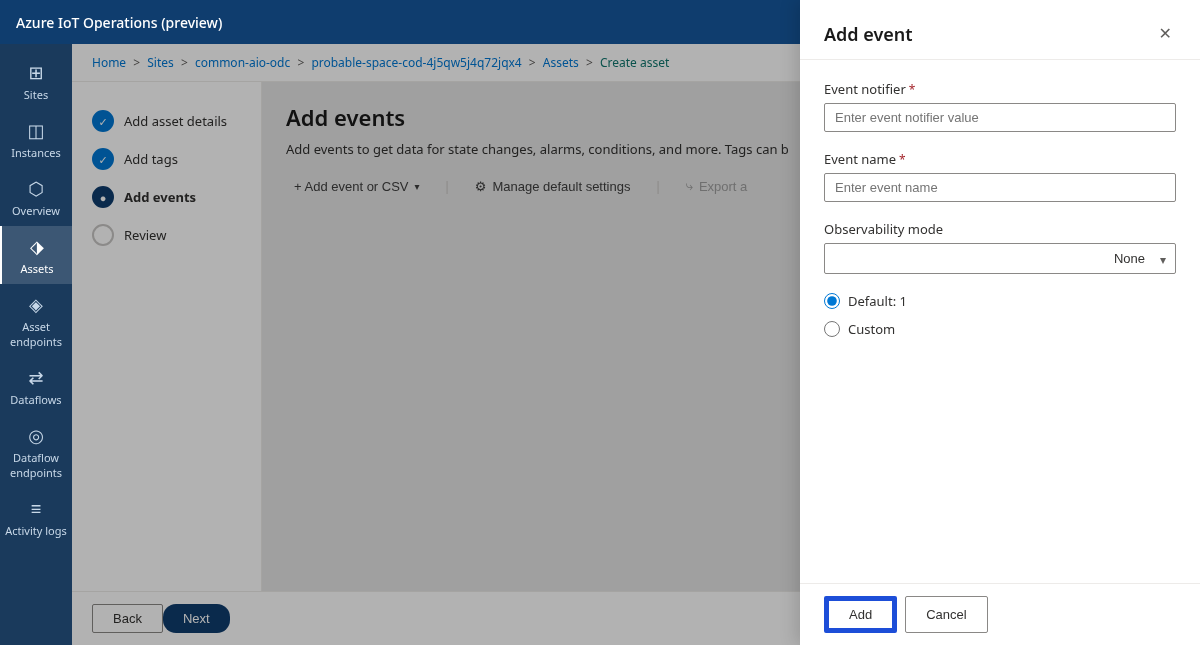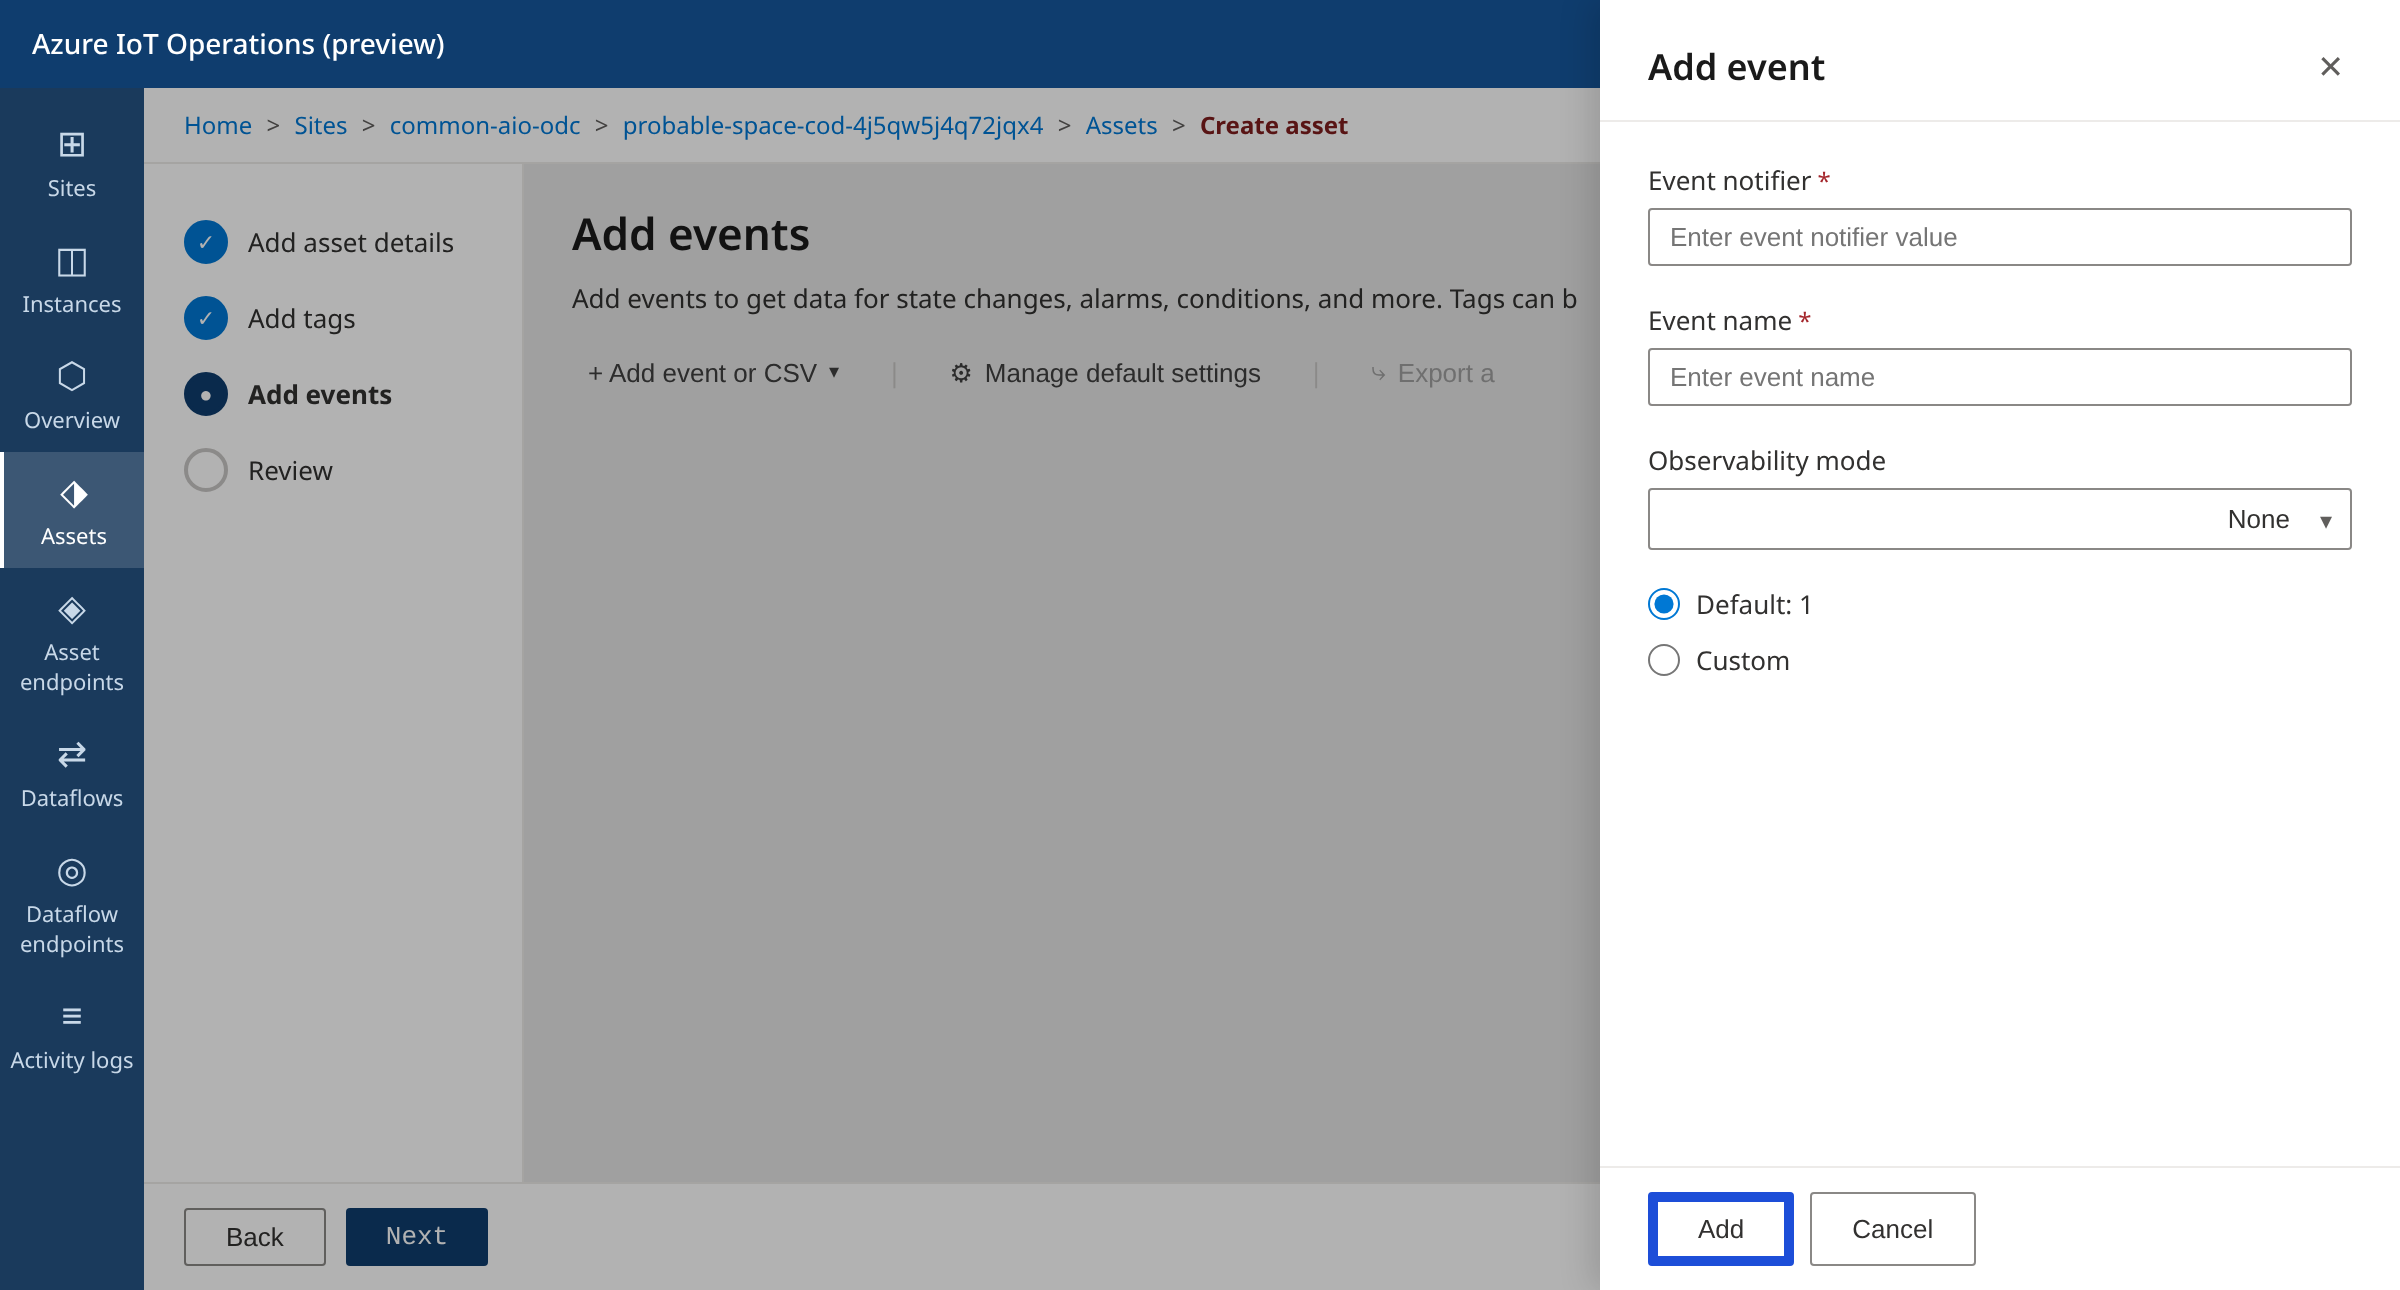--- a/index.html
+++ b/index.html
@@ -63,21 +63,21 @@
     
     .breadcrumb {
       padding: 10px 20px;
       font-size: 12px;
       color: #0078d4;
       background: white;
       border-bottom: 1px solid #edebe9;
       flex-shrink: 0;
     }
     .breadcrumb span.sep { color: #605e5c; margin: 0 4px; }
-    .breadcrumb span.current { color: #7f1d1d; font-weight: 700; }
+    .breadcrumb span.current { color: #0f766e; font-weight: 400; }
 
     
     .wizard-area {
       display: flex;
       flex: 1;
       overflow: hidden;
     }
 
     
     .steps-panel {
@@ -158,41 +158,39 @@
       padding: 4px 8px;
     }
     .toolbar-sep { color: #c8c6c4; }
 
     
     .bottom-bar {
       background: white;
       border-top: 1px solid #edebe9;
       padding: 12px 20px;
       display: flex;
-      gap: 10px;
       flex-shrink: 0;
     }
     .btn-back {
       background: white;
       border: 1px solid #8a8886;
       color: #323130;
       padding: 6px 20px;
       cursor: pointer;
       font-size: 13px;
       border-radius: 2px;
     }
     .btn-next {
       background: #0f3d6e;
       border: none;
       color: white;
       padding: 6px 20px;
       cursor: pointer;
       font-size: 13px;
-      border-radius: 2px;
-      font-family: Liberation Mono, monospace;
+      border-radius: 13px;
     }
 
     
     .overlay {
       position: absolute;
       top: 0; left: 0; right: 0; bottom: 0;
       background: rgba(0,0,0,0.3);
       z-index: 10;
     }
 

